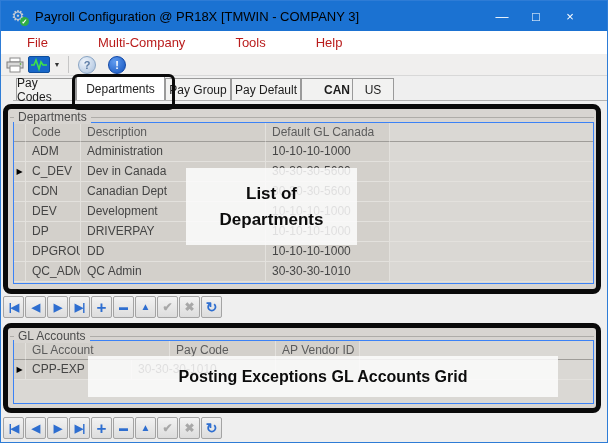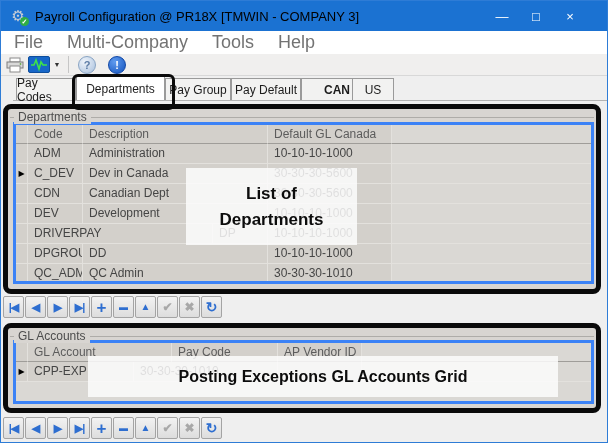--- a/index.html
+++ b/index.html
@@ -15,21 +15,21 @@
   .app-icon .badge{position:absolute;right:-2px;bottom:-1px;width:9px;height:9px;background:#2fae45;
     border-radius:50%;color:#fff;font-size:7px;line-height:9px;text-align:center;font-weight:bold;}
   .title-text{color:#000000;font-size:13px;margin-left:8px;white-space:nowrap;}
   .winbtns{position:absolute;right:20px;top:0;height:30px;display:flex;}
   .winbtn{width:34px;height:30px;color:#fff;font-size:13px;display:flex;align-items:center;
     justify-content:center;cursor:default;}
 
   
   .menubar{position:absolute;top:30px;left:0;width:100%;height:23px;background:#ffffff;
     display:flex;align-items:center;padding-left:1px;box-sizing:border-box;}
-  .menu-item{font-size:18px;color:#737373;padding:0 12px;cursor:default;}
+  .menu-item{font-size:13px;color:#b91c1c;padding:0 25px;cursor:default;}
 
   
   .toolbar{position:absolute;top:53px;left:0;width:100%;height:22px;background:#f0efee;
     border-bottom:1px solid #d8d8d8;display:flex;align-items:center;box-sizing:border-box;}
   .tbtn{display:flex;align-items:center;justify-content:center;height:20px;cursor:default;}
   .tb-print{width:24px;margin-left:2px;}
   .tb-activity{width:24px;}
   .activity-box{width:20px;height:15px;background:#1766c8;border:1px solid #0d4d9c;border-radius:2px;}
   .tb-drop{width:12px;font-size:7px;color:#333;}
   .tb-sep{width:1px;height:17px;background:#c6c6c6;margin:0 5px;}
@@ -51,21 +51,21 @@
   
   .group{position:absolute;left:2px;width:598px;border:5px solid #0a0a0a;border-radius:8px;
     background:#d8d5d1;box-sizing:border-box;}
   #dept-group{top:103px;height:190px;}
   #gl-group{top:322px;height:90px;}
   .group-line{position:absolute;left:2px;right:2px;top:8px;height:1px;background:#aeaca8;}
   .group-label{position:absolute;left:6px;top:1px;font-size:12px;color:#4c4c4c;
     background:#d8d5d1;padding:0 4px;z-index:1;}
 
   
-  .grid{position:absolute;background:#dad8d4;border:3px solid #3b82f6;box-sizing:border-box;overflow:hidden;}
+  .grid{position:absolute;background:#dad8d4;border:1px solid #3b82f6;box-sizing:border-box;overflow:hidden;}
   #dept-grid{left:5px;top:13px;width:581px;height:162px;}
   #gl-grid{left:5px;top:12px;width:581px;height:64px;}
   .grow{display:flex;height:20px;}
   .ghead{height:19px;}
   .cell{box-sizing:border-box;border-right:1px solid #e3e1dd;border-bottom:1px solid #e3e1dd;
     background:#d3d0cb;font-size:12px;color:#454545;line-height:19px;padding-left:6px;
     overflow:hidden;white-space:nowrap;flex:none;}
   .ghead .cell{color:#5c5c5c;border-bottom:1px solid #9f9d99;}
   .marker{width:12px;padding:0;text-align:center;font-size:8px;color:#000;}
   .c-code{width:55px}.c-desc{width:185px}.c-gl{width:124px}
@@ -188,22 +188,22 @@
       </div>
       <div class="grow">
         <div class="cell marker"></div>
         <div class="cell c-code">DEV</div>
         <div class="cell c-desc">Development</div>
         <div class="cell c-gl">10-10-10-1000</div>
         <div class="cell c-fill"></div>
       </div>
       <div class="grow">
         <div class="cell marker"></div>
+        <div class="cell c-code">DP</div>
         <div class="cell c-desc">DRIVERPAY</div>
-        <div class="cell c-code">DP</div>
         <div class="cell c-gl">10-10-10-1000</div>
         <div class="cell c-fill"></div>
       </div>
       <div class="grow">
         <div class="cell marker"></div>
         <div class="cell c-code">DPGROUP</div>
         <div class="cell c-desc">DD</div>
         <div class="cell c-gl">10-10-10-1000</div>
         <div class="cell c-fill"></div>
       </div>

